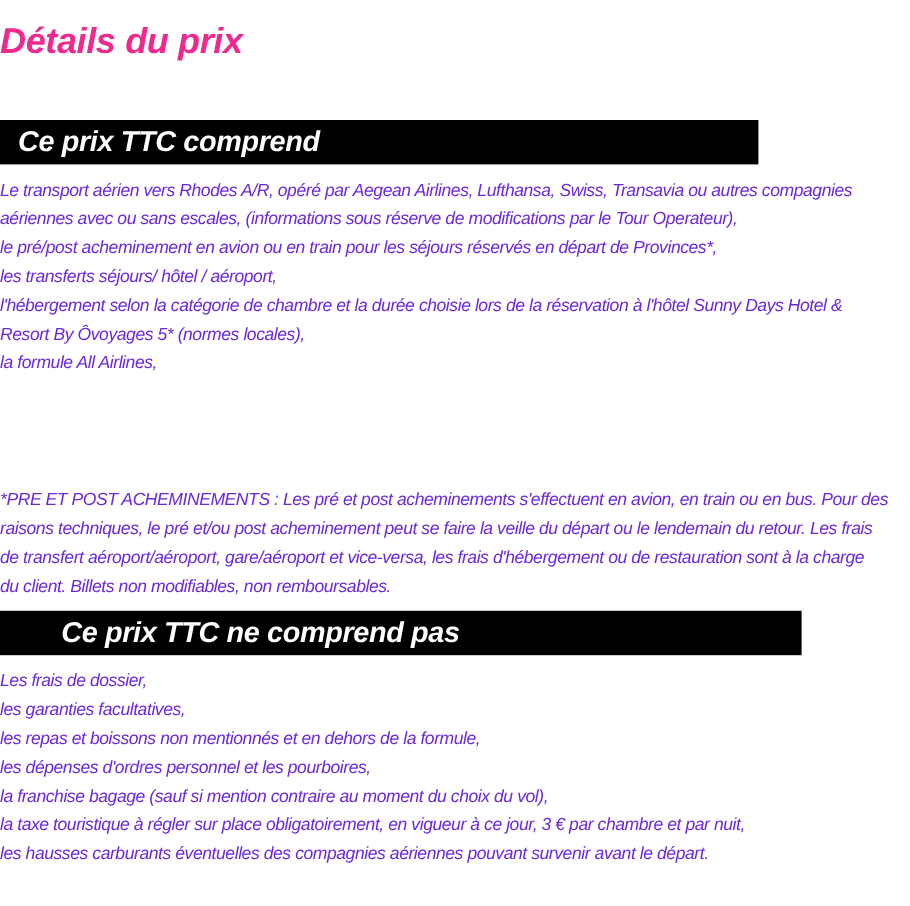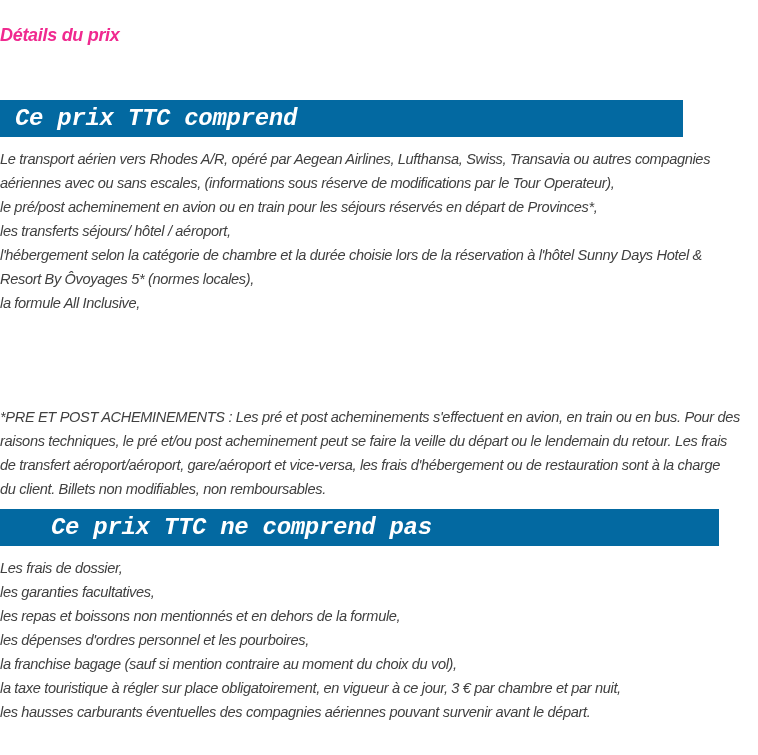--- a/index.html
+++ b/index.html
@@ -11,54 +11,53 @@
       width: 758px;
       height: 755px;
       overflow: hidden;
       font-family: "Liberation Sans", "DejaVu Sans", sans-serif;
     }
     .page-title {
       position: absolute;
       left: 0;
       top: 20px;
       margin: 0;
-      font-size: 18px;
+      font-size: 30px;
       font-style: italic;
       font-weight: bold;
       color: #f0298f;
       letter-spacing: -0.3px;
       line-height: 30px;
     }
     .section-bar {
       position: absolute;
       left: 0;
-      width: 683px;
+      width: 632px;
       height: 37px;
-      background: #0369a1;
-      font-family: Liberation Mono, monospace;
+      background: #000000;
     }
     .section-bar h2 {
       margin: 0;
       padding-left: 15px;
       font-size: 24px;
       font-style: italic;
       font-weight: bold;
       color: #ffffff;
       line-height: 37px;
       letter-spacing: -0.3px;
     }
     .bar-1 { top: 100px; }
     .bar-2 { top: 509px; padding-left: 36px; }
     .text-block {
       position: absolute;
       left: 0;
       width: 616px;
       font-size: 14.6px;
       font-style: italic;
-      color: #404040;
+      color: #6d28d9;
       line-height: 24px;
       letter-spacing: -0.35px;
     }
     .block-1 { top: 147px; }
     .block-2 { top: 363px; margin-top: 42px; }
     .block-3 { top: 556px; }
     .line { display: block; white-space: nowrap; }
   </style>
 </head>
 <body>
@@ -69,21 +68,21 @@
   <h2>Ce prix TTC comprend</h2>
 </div>
 
 <div class="text-block block-1">
   <span class="line">Le transport aérien vers Rhodes A/R, opéré par Aegean Airlines, Lufthansa, Swiss, Transavia ou autres compagnies</span>
   <span class="line">aériennes avec ou sans escales, (informations sous réserve de modifications par le Tour Operateur),</span>
   <span class="line">le pré/post acheminement en avion ou en train pour les séjours réservés en départ de Provinces*,</span>
   <span class="line">les transferts séjours/ hôtel / aéroport,</span>
   <span class="line">l'hébergement selon la catégorie de chambre et la durée choisie lors de la réservation à l'hôtel Sunny Days Hotel &amp;</span>
   <span class="line">Resort By Ôvoyages 5* (normes locales),</span>
-  <span class="line">la formule All Inclusive,</span>
+  <span class="line">la formule All Airlines,</span>
 </div>
 
 <div class="text-block block-2">
   <span class="line">*PRE ET POST ACHEMINEMENTS : Les pré et post acheminements s'effectuent en avion, en train ou en bus. Pour des</span>
   <span class="line">raisons techniques, le pré et/ou post acheminement peut se faire la veille du départ ou le lendemain du retour. Les frais</span>
   <span class="line">de transfert aéroport/aéroport, gare/aéroport et vice-versa, les frais d'hébergement ou de restauration sont à la charge</span>
   <span class="line">du client. Billets non modifiables, non remboursables.</span>
 </div>
 
 <div class="section-bar bar-2">

